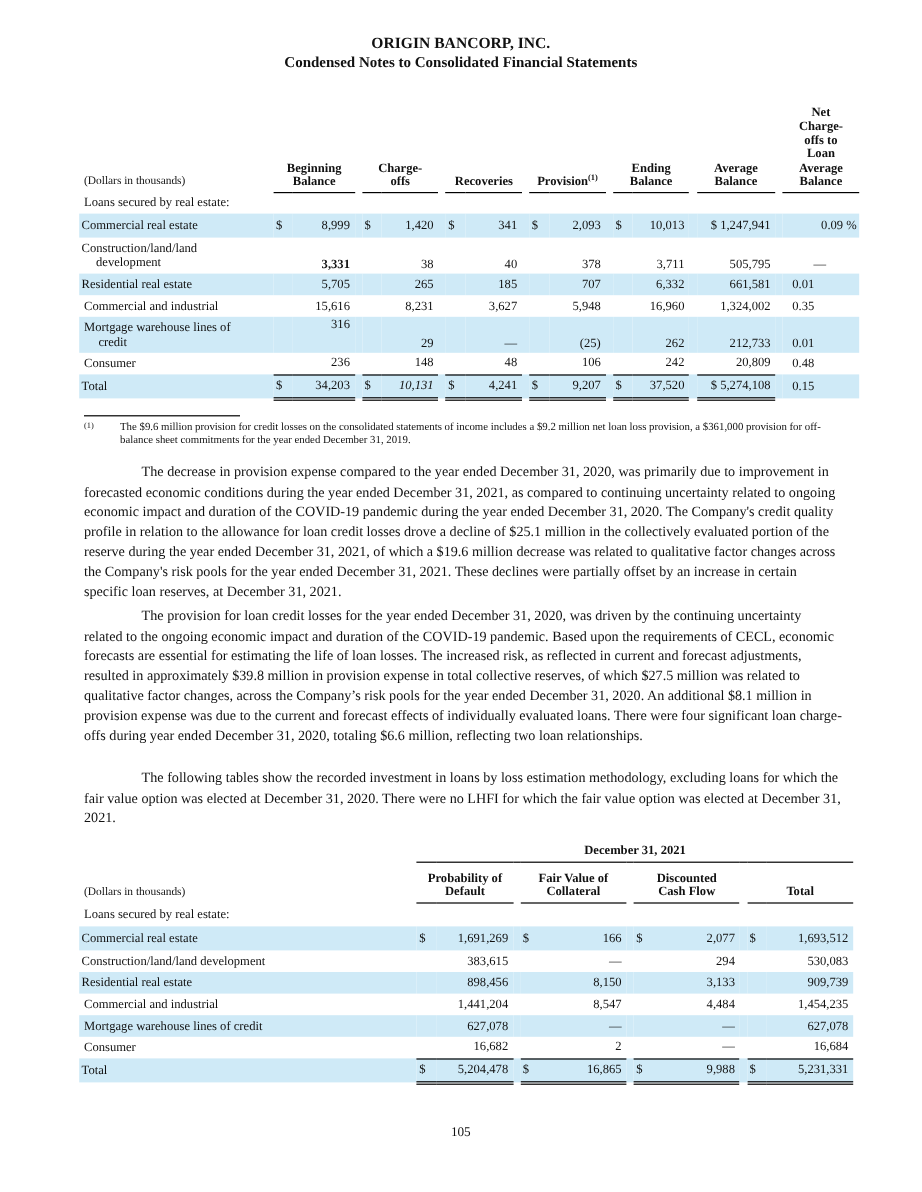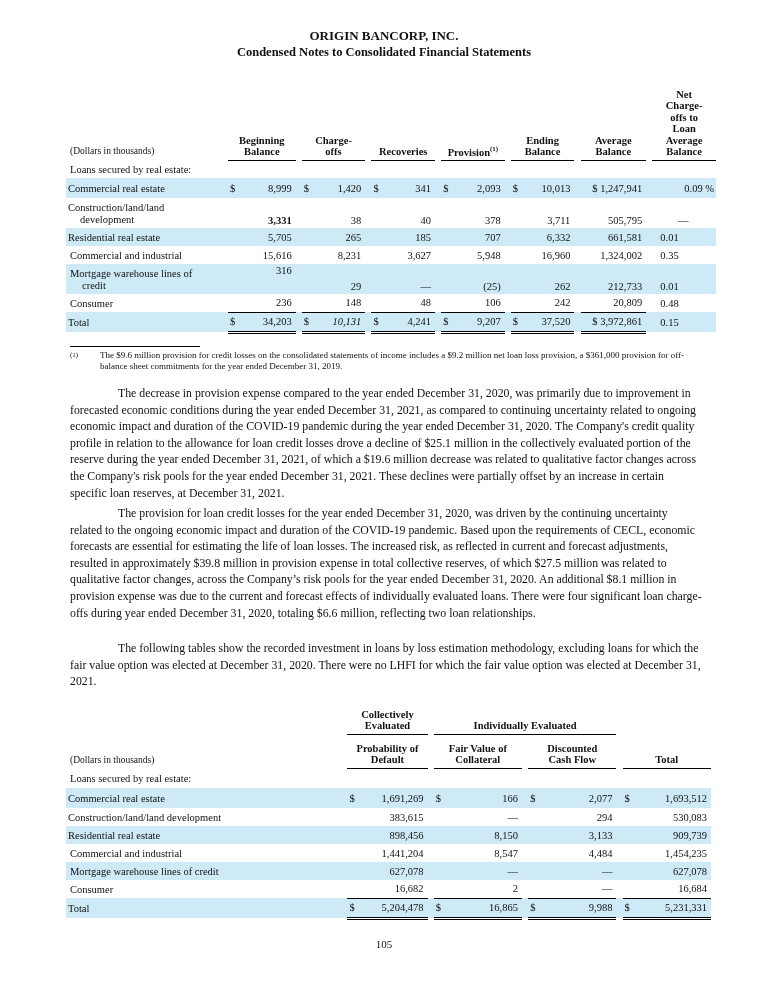--- a/index.html
+++ b/index.html
@@ -225,21 +225,21 @@
         <td></td>
     <td class="cur dbl" style="vertical-align:middle;">$</td>
         <td class="num dbl" style="vertical-align:middle;">4,241</td>
         <td></td>
     <td class="cur dbl" style="vertical-align:middle;">$</td>
         <td class="num dbl" style="vertical-align:middle;">9,207</td>
         <td></td>
     <td class="cur dbl" style="vertical-align:middle;">$</td>
         <td class="num dbl" style="vertical-align:middle;">37,520</td>
         <td></td>
-    <td class="num dbl" style="vertical-align:middle;">$ 3,972,861</td>
+    <td class="num dbl" style="vertical-align:middle;">$ 5,274,108</td>
         <td></td>
     <td class="lbl" style="vertical-align:middle; padding-left:8px;">0.15</td>
   </tr>
 </tbody>
   </table>
 
 <div class="fn-rule"></div>
 <div class="fn">
   <span class="mark">(1)</span>
   <span class="txt">The $9.6 million provision for credit losses on the consolidated statements of income includes a $9.2 million net loan loss provision, a $361,000 provision for off-balance sheet commitments for the year ended December 31, 2019.</span>
@@ -258,27 +258,23 @@
     <col style="width:14px">
       <col style="width:70px">
       <col class="gap">
     <col style="width:14px">
       <col style="width:70px">
       <col class="gap">
     <col style="width:14px">
       <col style="width:70px">
   </colgroup>
   <tbody>
-  <tr style="height:34px;">
-    <td></td>
-    <td colspan="2" class="th" style="border-bottom:1px solid #000;"><span>Collectively</span><br><span>Evaluated</span></td>
-        <td></td>
-    <td colspan="5" class="th" style="border-bottom:1px solid #000;">Individually Evaluated</td>
-        <td></td>
-    <td colspan="2"></td>
+      <tr style="height:18px;">
+    <td></td>
+    <td colspan="11" class="th" style="border-bottom:1px solid #000;">December 31, 2021</td>
   </tr>
   <tr style="height:34px;">
     <td class="lbl small" style="padding-bottom:3px;">(Dollars in thousands)</td>
     <td colspan="2" class="th ul"><span>Probability of</span><br><span>Default</span></td>
         <td></td>
     <td colspan="2" class="th ul"><span>Fair Value of</span><br><span>Collateral</span></td>
         <td></td>
     <td colspan="2" class="th ul"><span>Discounted</span><br><span>Cash Flow</span></td>
         <td></td>
     <td colspan="2" class="th ul">Total</td>

